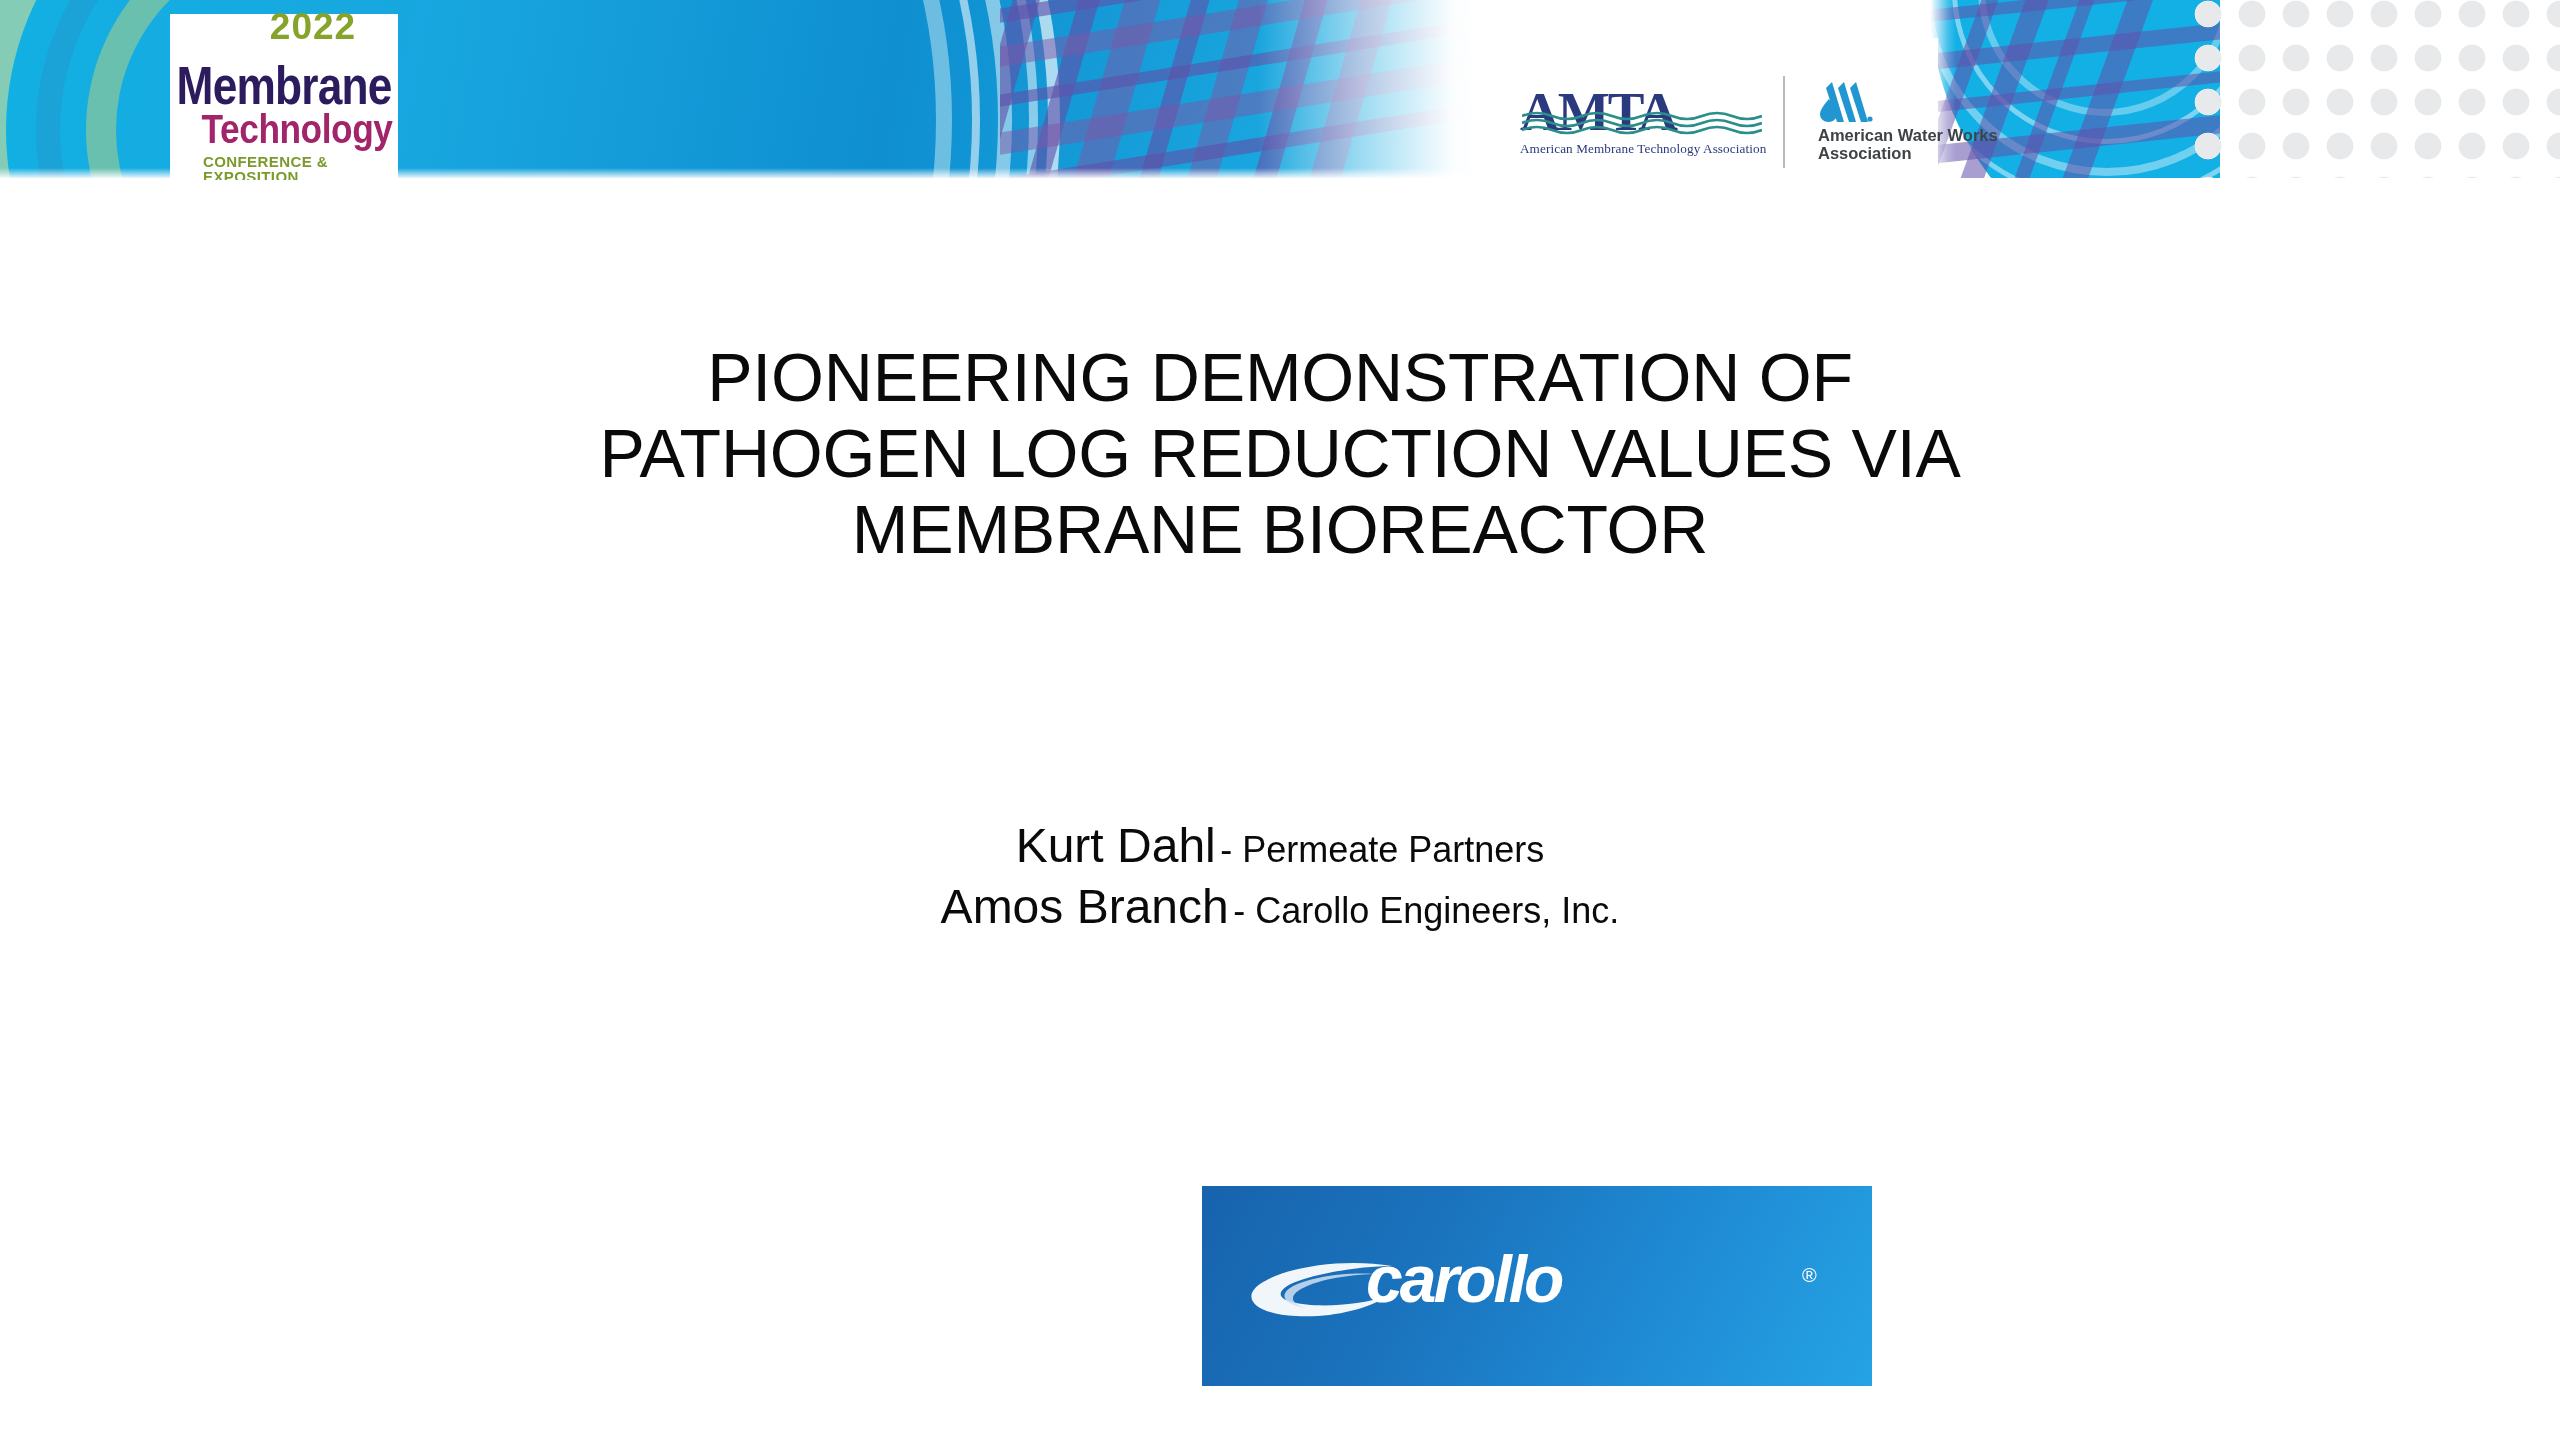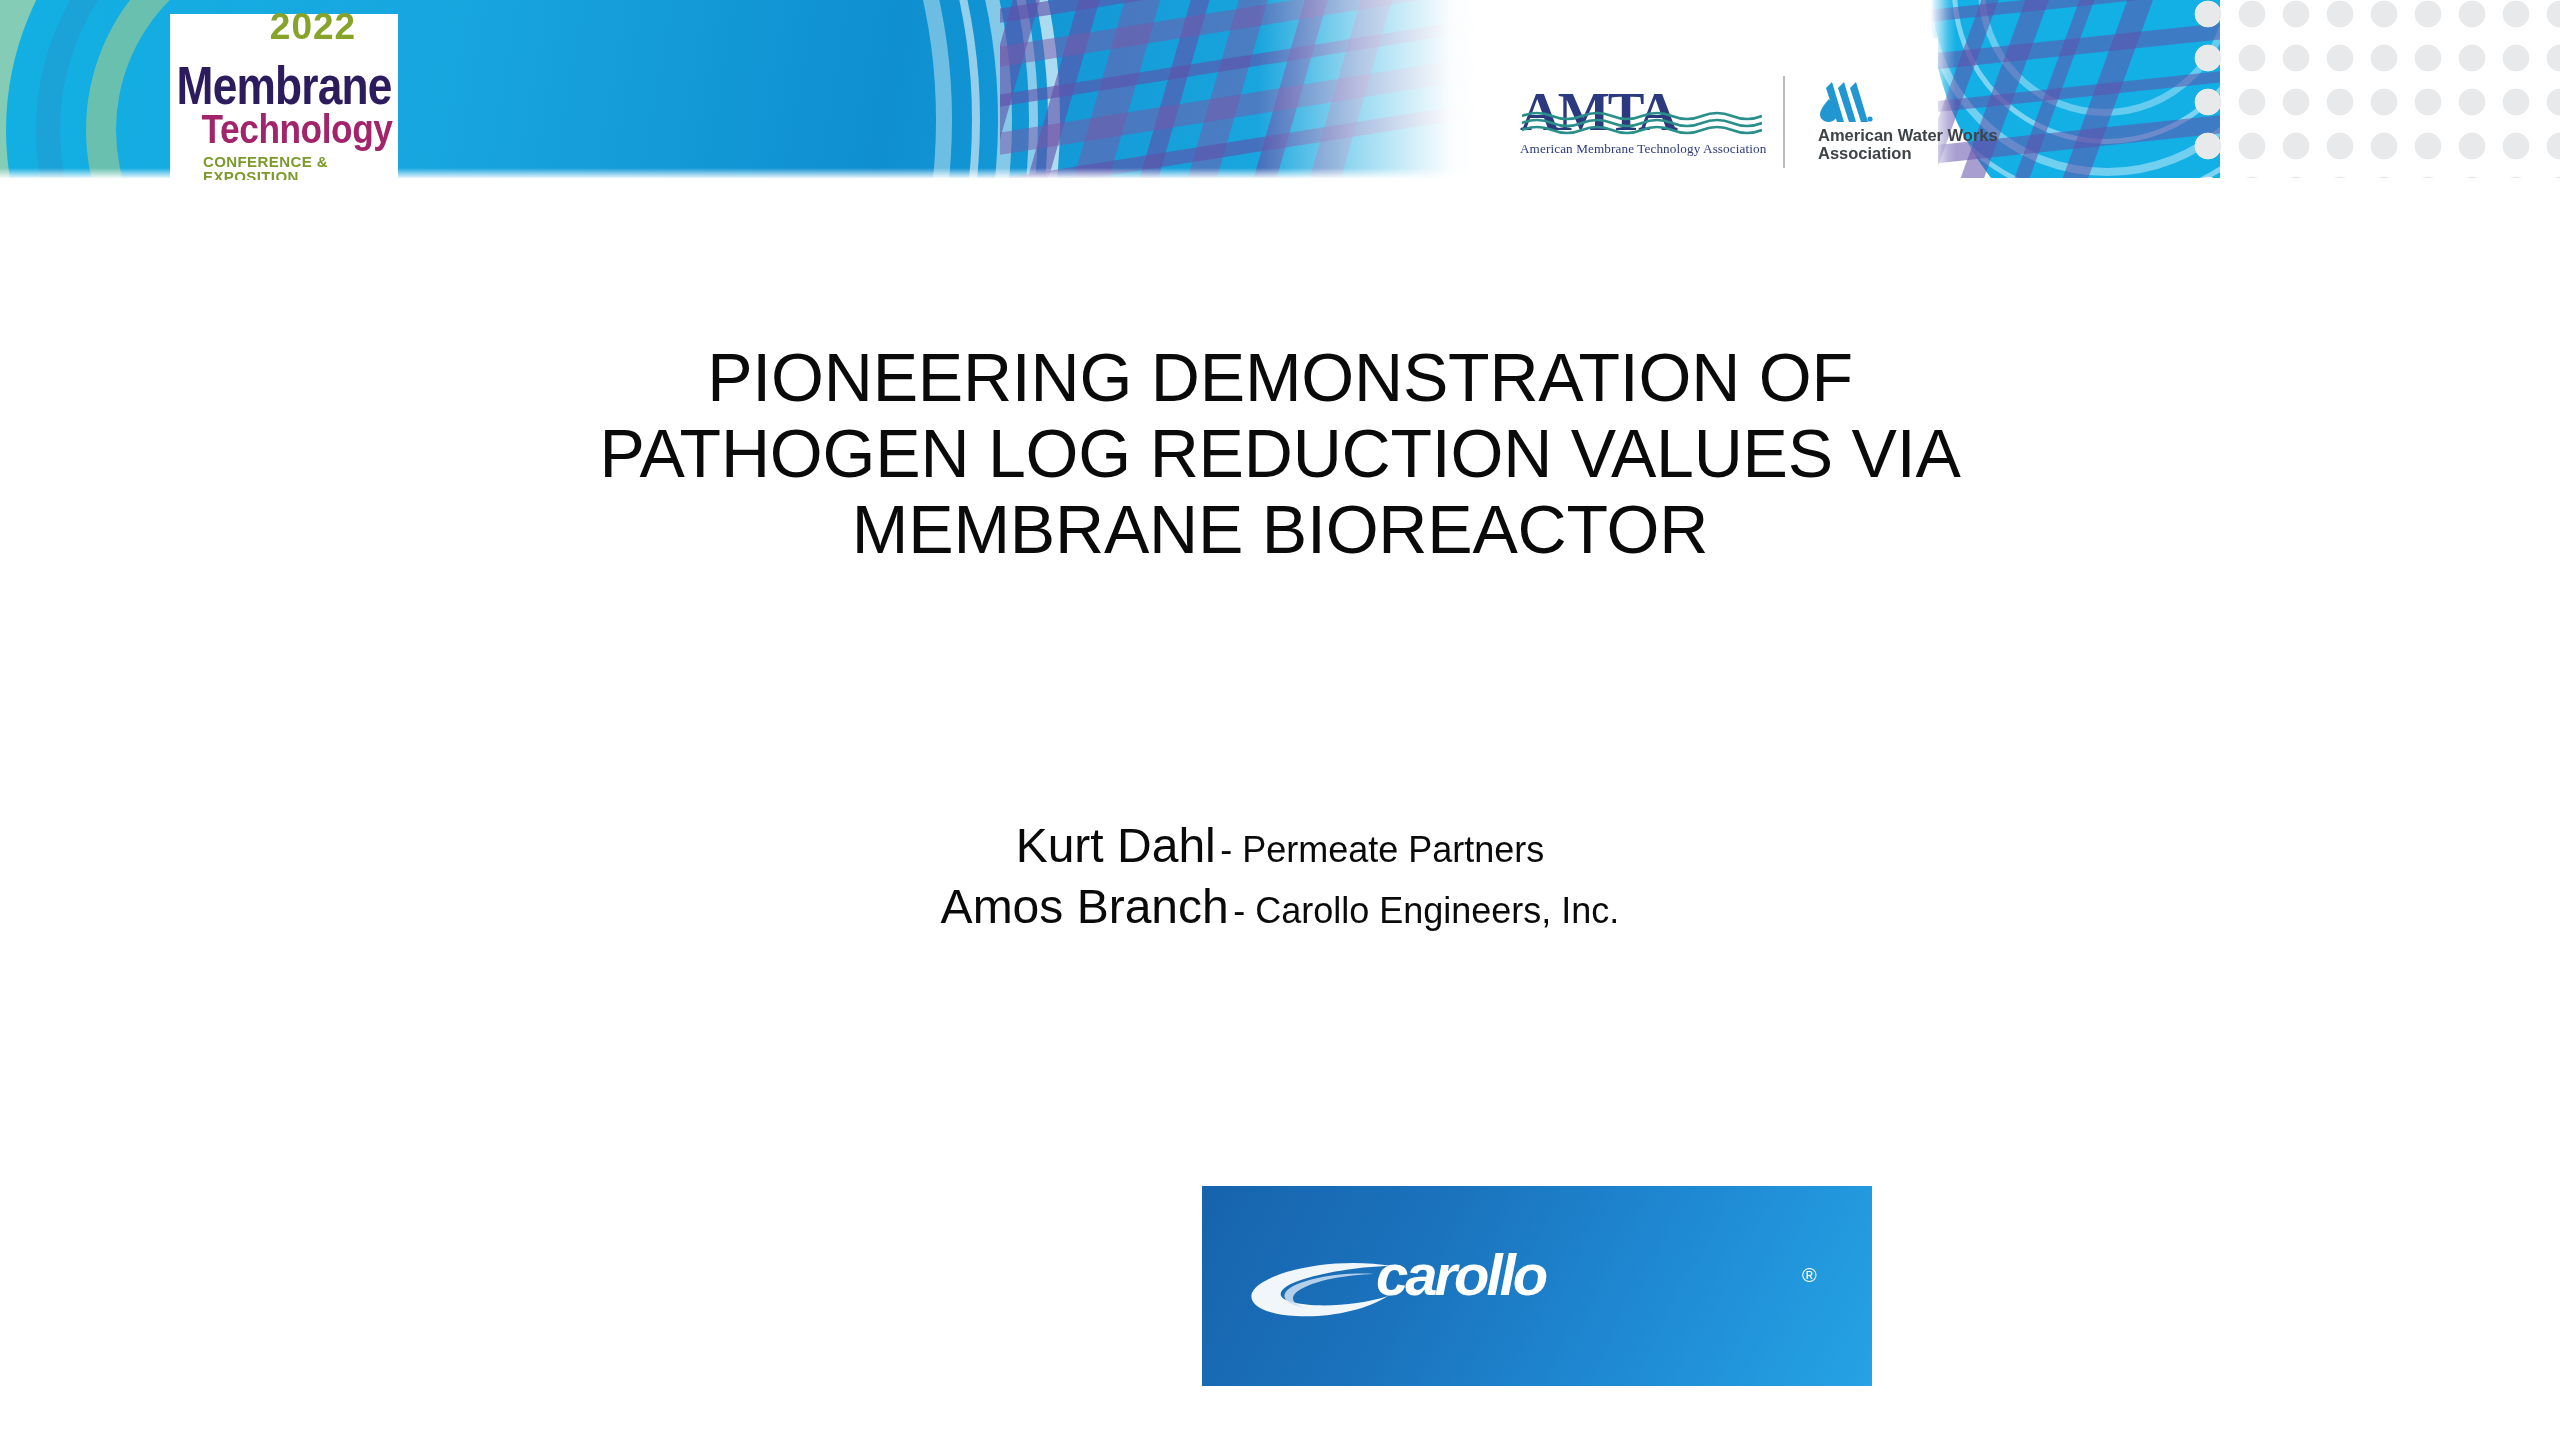--- a/index.html
+++ b/index.html
@@ -291,25 +291,25 @@
     background: linear-gradient(118deg, #1763ad 0%, #1b73bd 34%, #1f8ad4 66%, #25a3e4 100%);
     overflow: hidden;
   }
   #carollo .c-swoosh {
     position: absolute;
     left: 44px; top: 76px;
     width: 148px; height: 56px;
   }
   #carollo .c-word {
     position: absolute;
-    left: 174px; top: 60px;
+    left: 164px; top: 60px;
     font-family: "Liberation Sans", sans-serif;
     font-weight: bold;
     font-style: italic;
-    font-size: 58px;
+    font-size: 66px;
     color: #ffffff;
     letter-spacing: -3px;
     line-height: 1;
   }
   #carollo .c-reg {
     position: absolute;
     left: 600px; top: 78px;
     font-family: "Liberation Sans", sans-serif;
     font-size: 20px;
     color: #ffffff;

